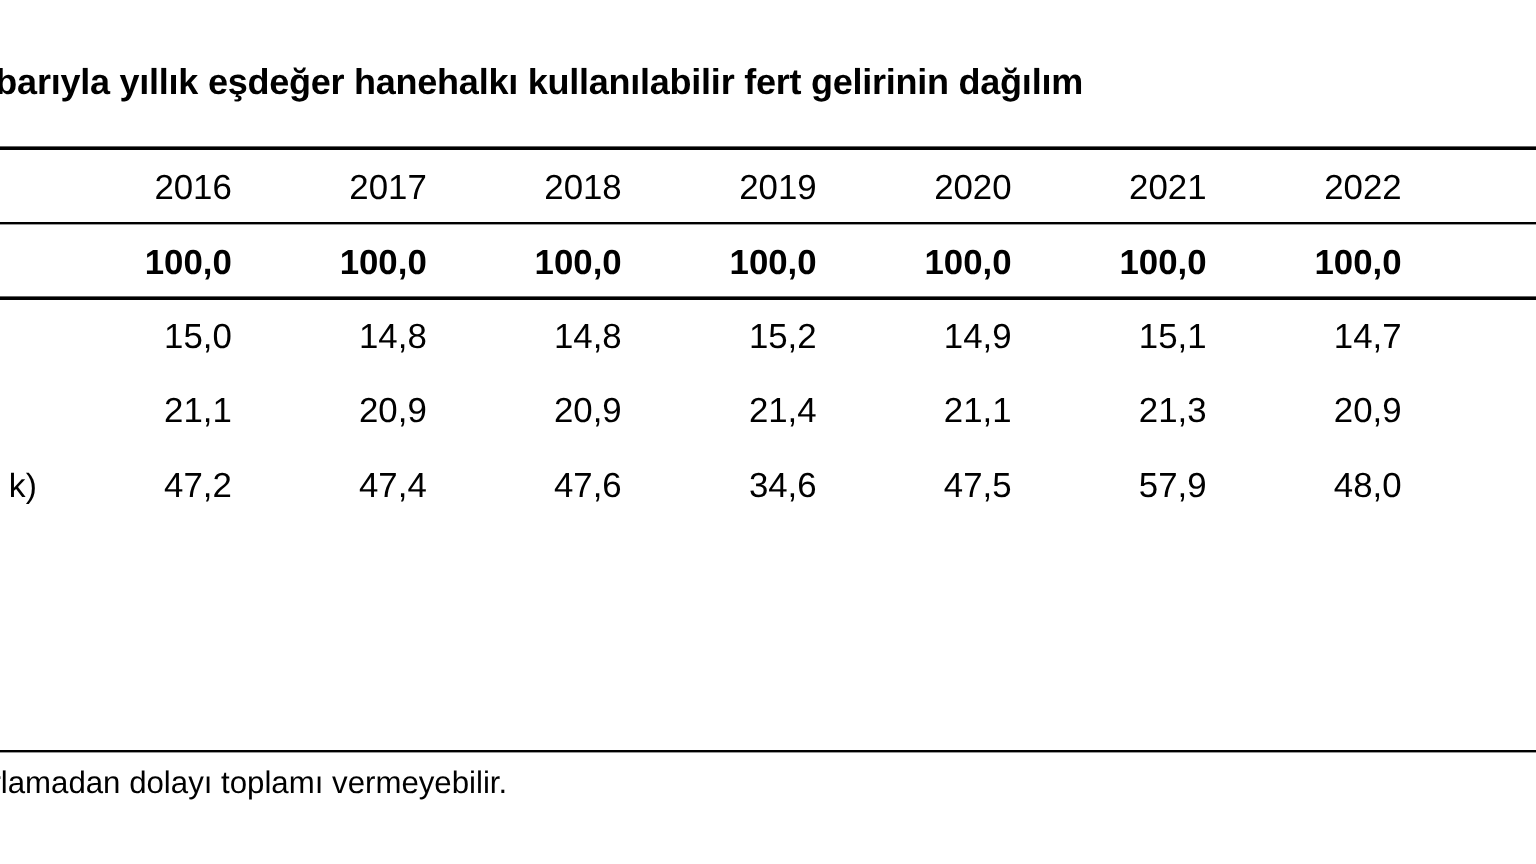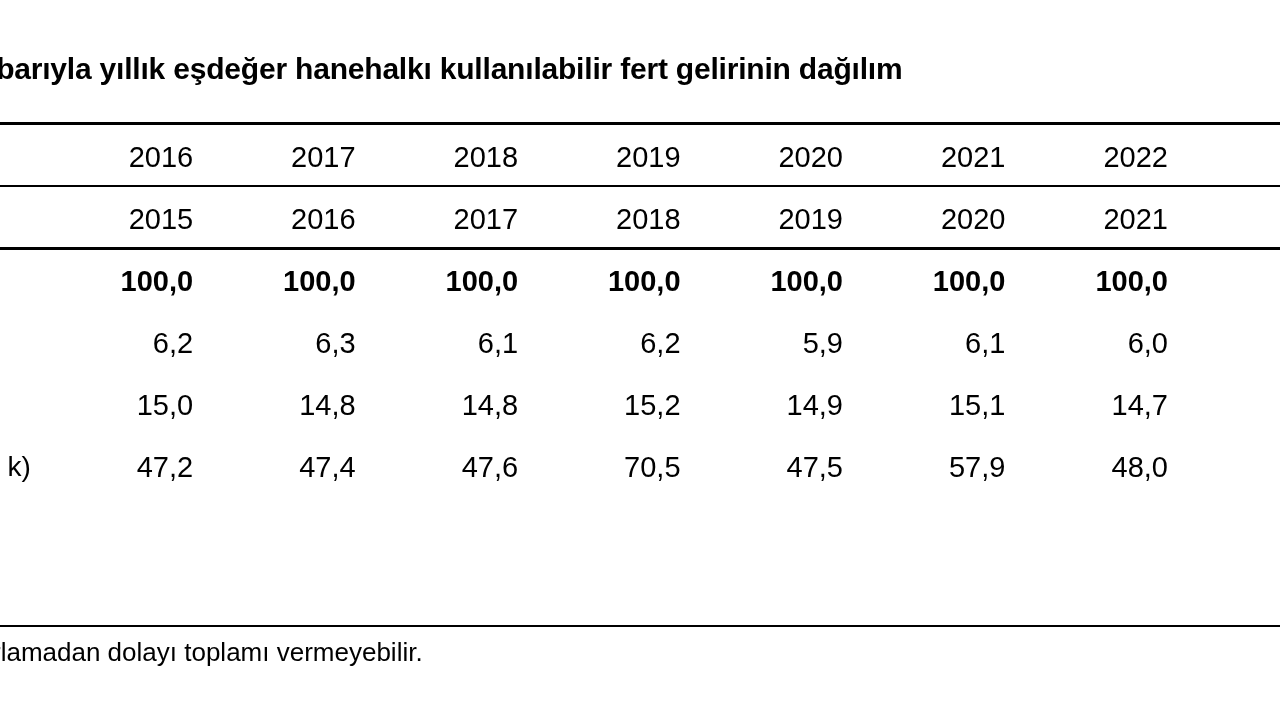--- a/index.html
+++ b/index.html
@@ -109,67 +109,57 @@
       <tr>
         <td class="stub"></td>
         <td class="hdr">2016</td>
         <td class="hdr">2017</td>
         <td class="hdr">2018</td>
         <td class="hdr">2019</td>
         <td class="hdr">2020</td>
         <td class="hdr">2021</td>
         <td class="hdr">2022</td>
       </tr>
-      <tr>
-        <td class="stub"></td>
-        <td class="hdr">2015</td>
-        <td class="hdr">2016</td>
-        <td class="hdr">2017</td>
-        <td class="hdr">2018</td>
-        <td class="hdr">2019</td>
-        <td class="hdr">2020</td>
-        <td class="hdr">2021</td>
-      </tr>
 
       <tr class="total">
         <td class="stub"></td>
         <td class="num">100,0</td>
         <td class="num">100,0</td>
         <td class="num">100,0</td>
         <td class="num">100,0</td>
         <td class="num">100,0</td>
         <td class="num">100,0</td>
         <td class="num">100,0</td>
       </tr>
       <tr>
         <td class="stub"></td>
-        <td class="num">6,2</td>
-        <td class="num">6,3</td>
-        <td class="num">6,1</td>
-        <td class="num">6,2</td>
-        <td class="num">5,9</td>
-        <td class="num">6,1</td>
-        <td class="num">6,0</td>
-      </tr>
-      <tr>
-        <td class="stub"></td>
         <td class="num">15,0</td>
         <td class="num">14,8</td>
         <td class="num">14,8</td>
         <td class="num">15,2</td>
         <td class="num">14,9</td>
         <td class="num">15,1</td>
         <td class="num">14,7</td>
       </tr>
       <tr>
+        <td class="stub"></td>
+        <td class="num">21,1</td>
+        <td class="num">20,9</td>
+        <td class="num">20,9</td>
+        <td class="num">21,4</td>
+        <td class="num">21,1</td>
+        <td class="num">21,3</td>
+        <td class="num">20,9</td>
+      </tr>
+      <tr>
         <td class="stub">k)</td>
         <td class="num">47,2</td>
         <td class="num">47,4</td>
         <td class="num">47,6</td>
-        <td class="num">70,5</td>
+        <td class="num">34,6</td>
         <td class="num">47,5</td>
         <td class="num">57,9</td>
         <td class="num">48,0</td>
       </tr>
     </tbody>
   </table>
 
   <div class="rule rule-foot"></div>
   <div class="footnote">rlamadan dolayı toplamı vermeyebilir.</div>
 

